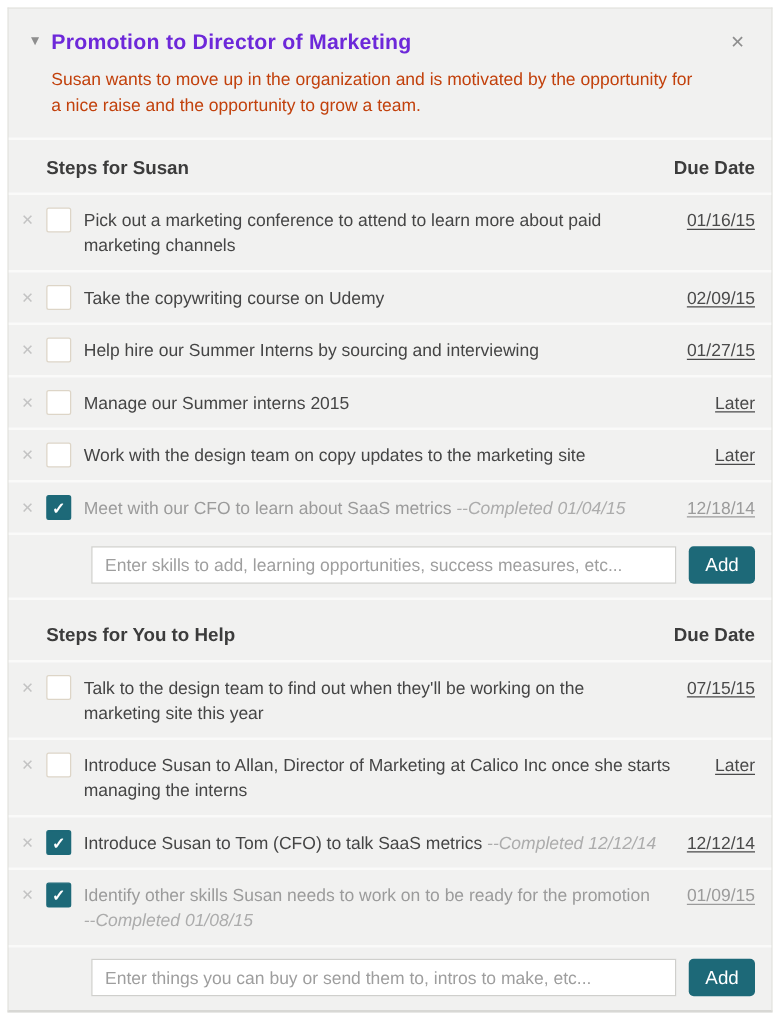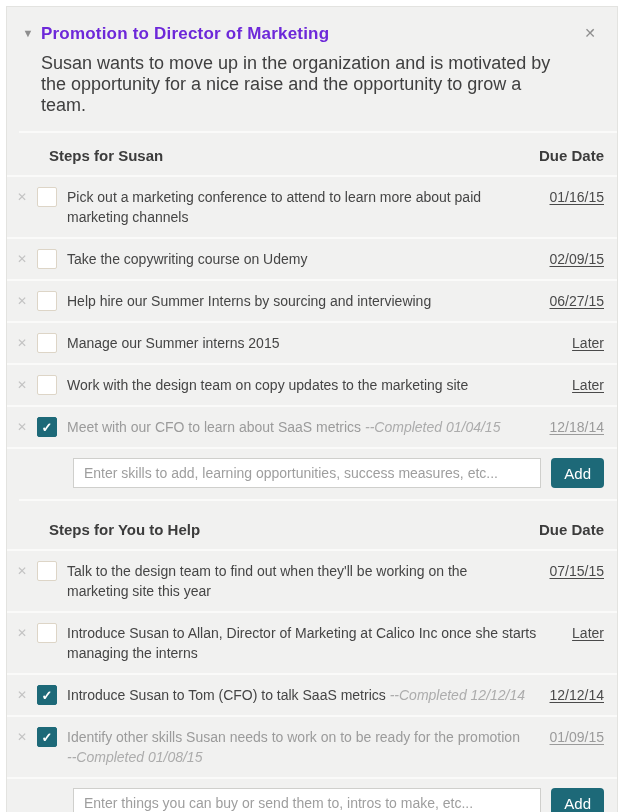--- a/index.html
+++ b/index.html
@@ -10,26 +10,26 @@
 
   
   .goal-header { padding: 16px 16px 15px 8px; }
   .goal-title-row { display: flex; align-items: flex-start; }
   .collapse { width: 26px; text-align: center; font-size: 11px; color: #8e8e8e;
     padding-top: 4px; cursor: pointer; }
   .goal-title { flex: 1; font-size: 17px; font-weight: bold; color: #6d28d9;
     letter-spacing: 0.2px; line-height: 22px; }
   .close { width: 22px; text-align: center; font-size: 14px; color: #8e8e8e;
     cursor: pointer; padding-top: 2px; }
-  .goal-desc { margin: 8px 36px 0 26px; font-size: 18px; color: #404040;
+  .goal-desc { margin: 8px 36px 0 26px; font-size: 14px; color: #c2410c;
     line-height: 21px; }
 
   
   .section-header { display: flex; justify-content: space-between; align-items: flex-end;
-    border-top: 2px solid #fafaf9; padding: 14px 13px 11px 30px; margin-left: 12px; }
+    border-top: 2px solid #fafaf9; padding: 14px 13px 11px 30px; }
   .section.second .section-header { padding-top: 20px; }
   .section-title, .due-label { font-size: 15px; font-weight: bold; color: #3c3c3c; }
 
   .task { display: flex; align-items: flex-start; border-top: 2px solid #fafaf9;
     padding: 10px 13px 10px 0; }
   .remove { width: 30px; flex-shrink: 0; text-align: center; color: #c3c3c3;
     font-size: 12px; line-height: 20px; cursor: pointer; }
   .checkbox { width: 20px; height: 20px; flex-shrink: 0; background: #fff;
     border: 1px solid #ddd5c7; border-radius: 2px; margin-right: 10px; cursor: pointer;
     display: flex; align-items: center; justify-content: center; }
@@ -84,21 +84,21 @@
       <span class="remove">✕</span>
       <span class="checkbox"></span>
       <span class="task-text">Take the copywriting course on Udemy</span>
       <span class="due">02/09/15</span>
     </div>
 
     <div class="task">
       <span class="remove">✕</span>
       <span class="checkbox"></span>
       <span class="task-text">Help hire our Summer Interns by sourcing and interviewing</span>
-      <span class="due">06/27/15</span>
+      <span class="due">01/27/15</span>
     </div>
 
     <div class="task">
       <span class="remove">✕</span>
       <span class="checkbox"></span>
       <span class="task-text">Manage our Summer interns 2015</span>
       <span class="due">Later</span>
     </div>
 
     <div class="task">

